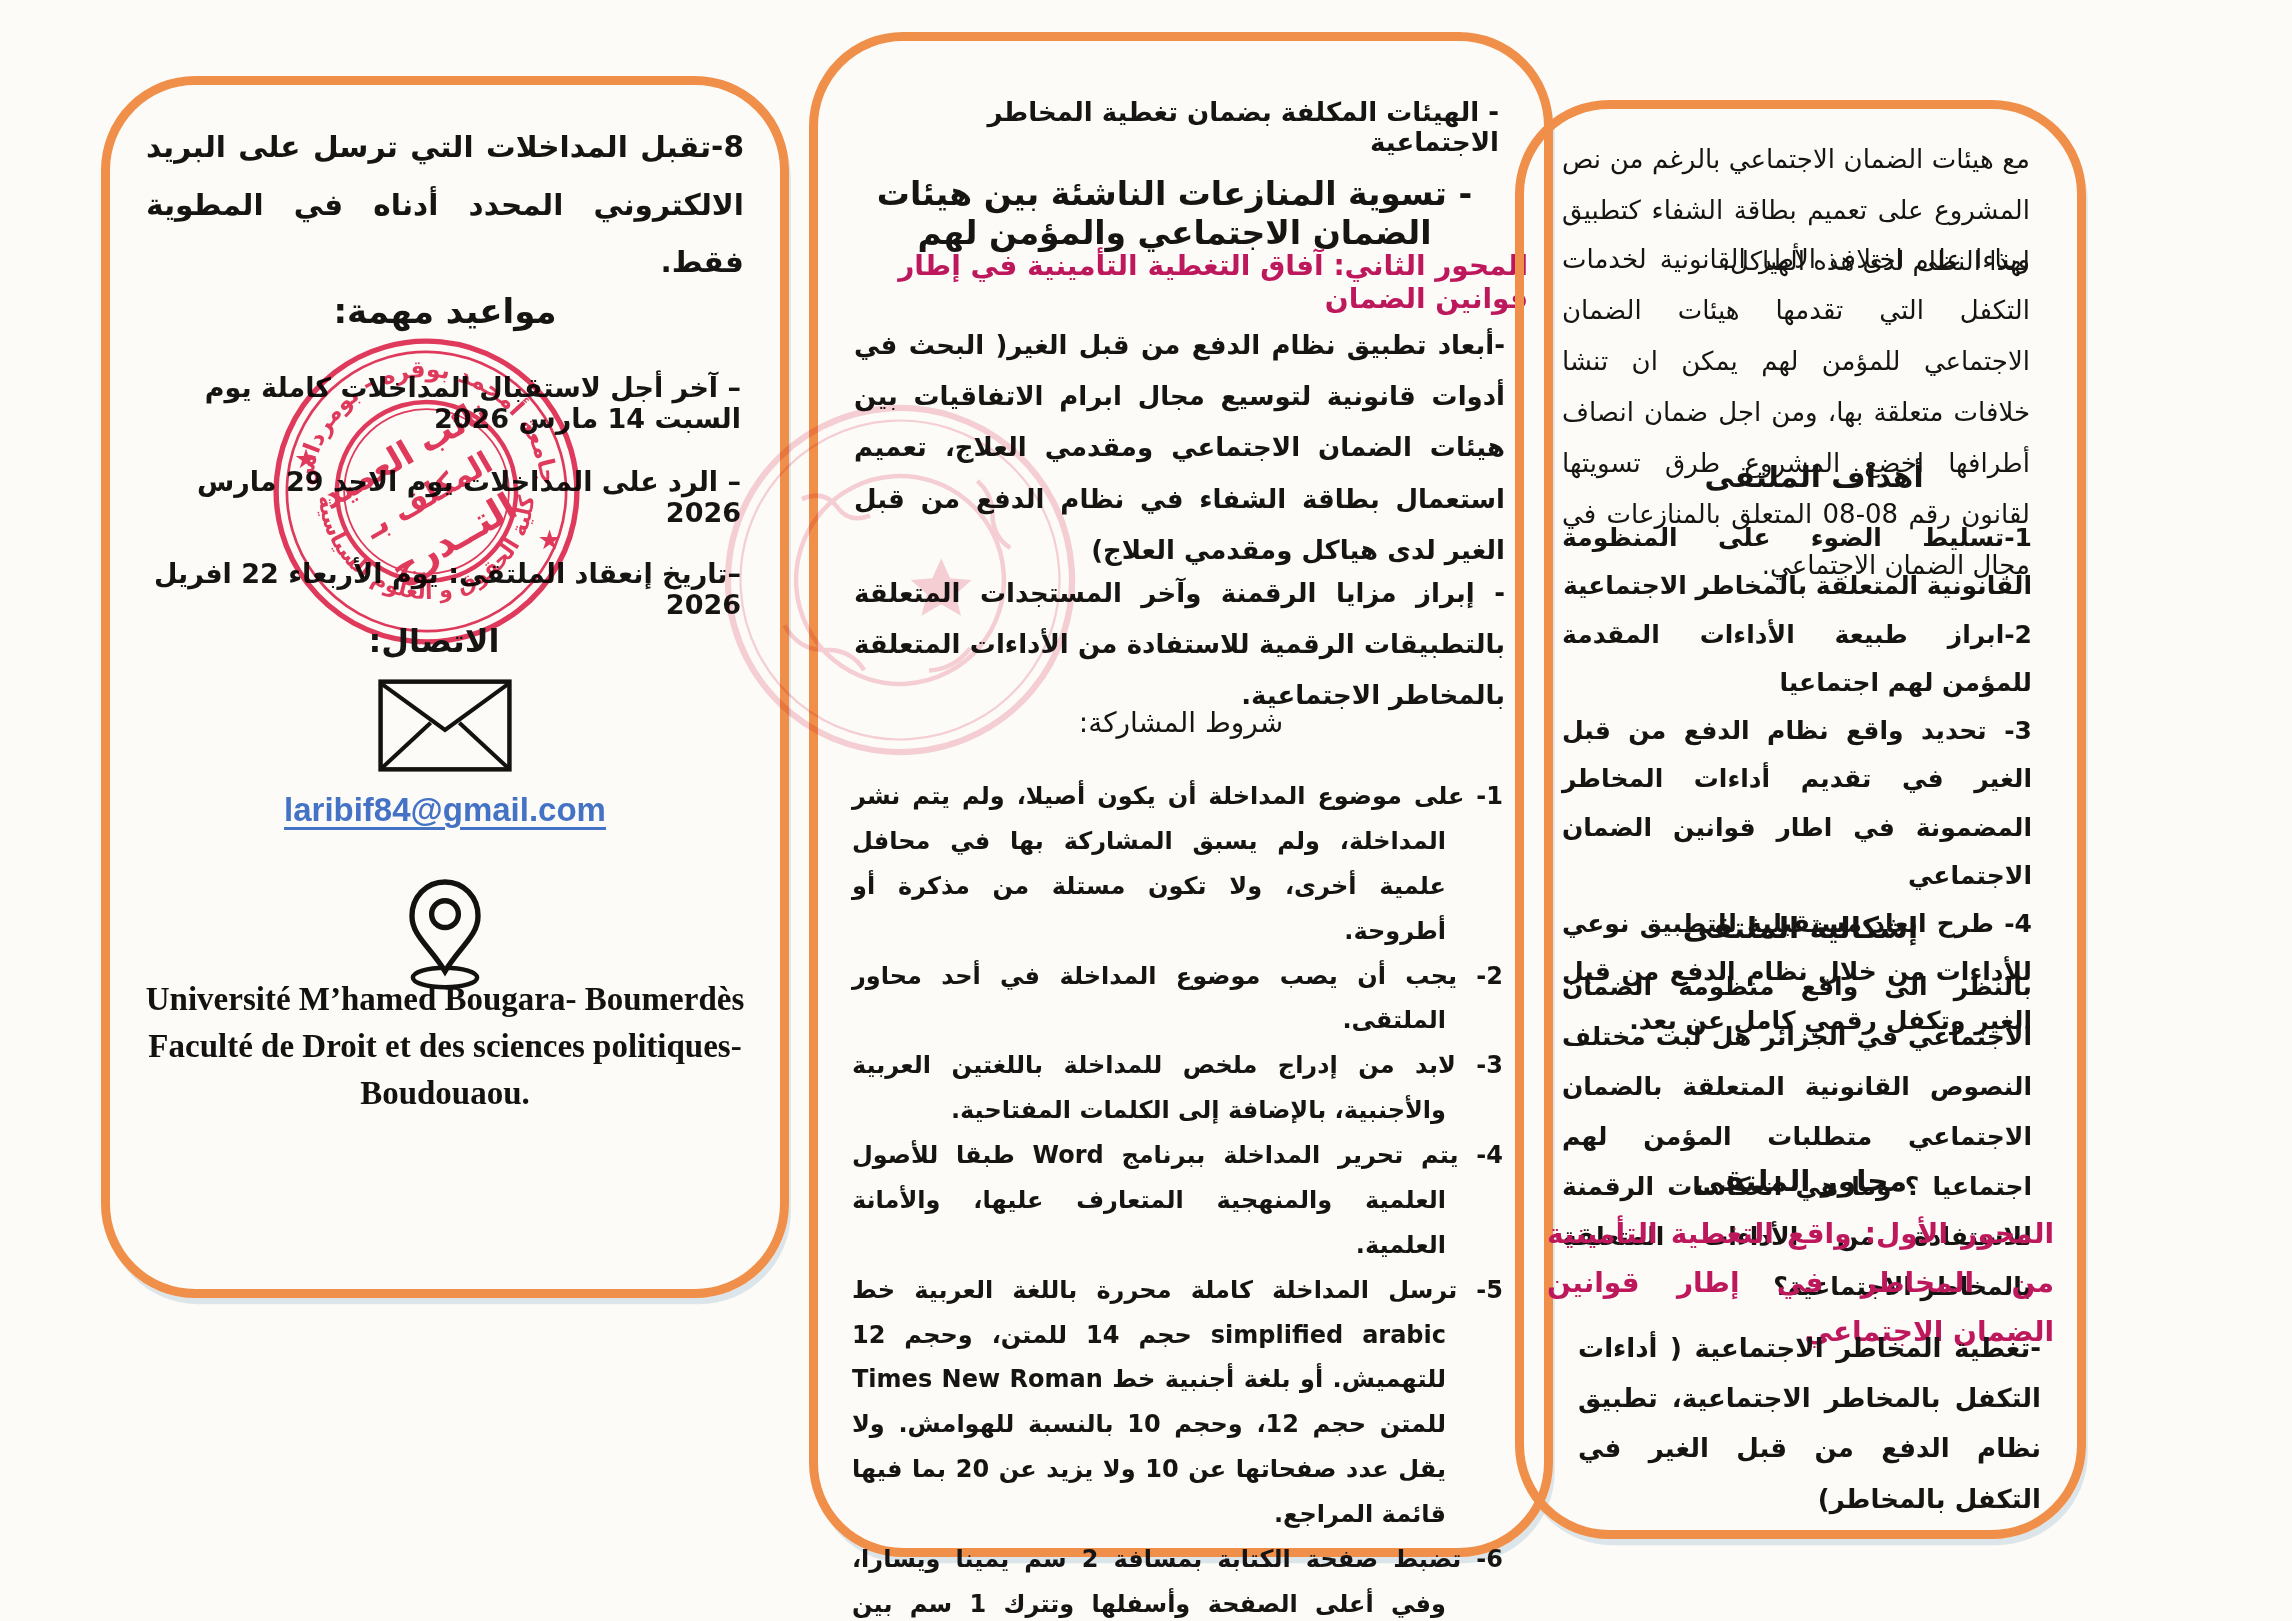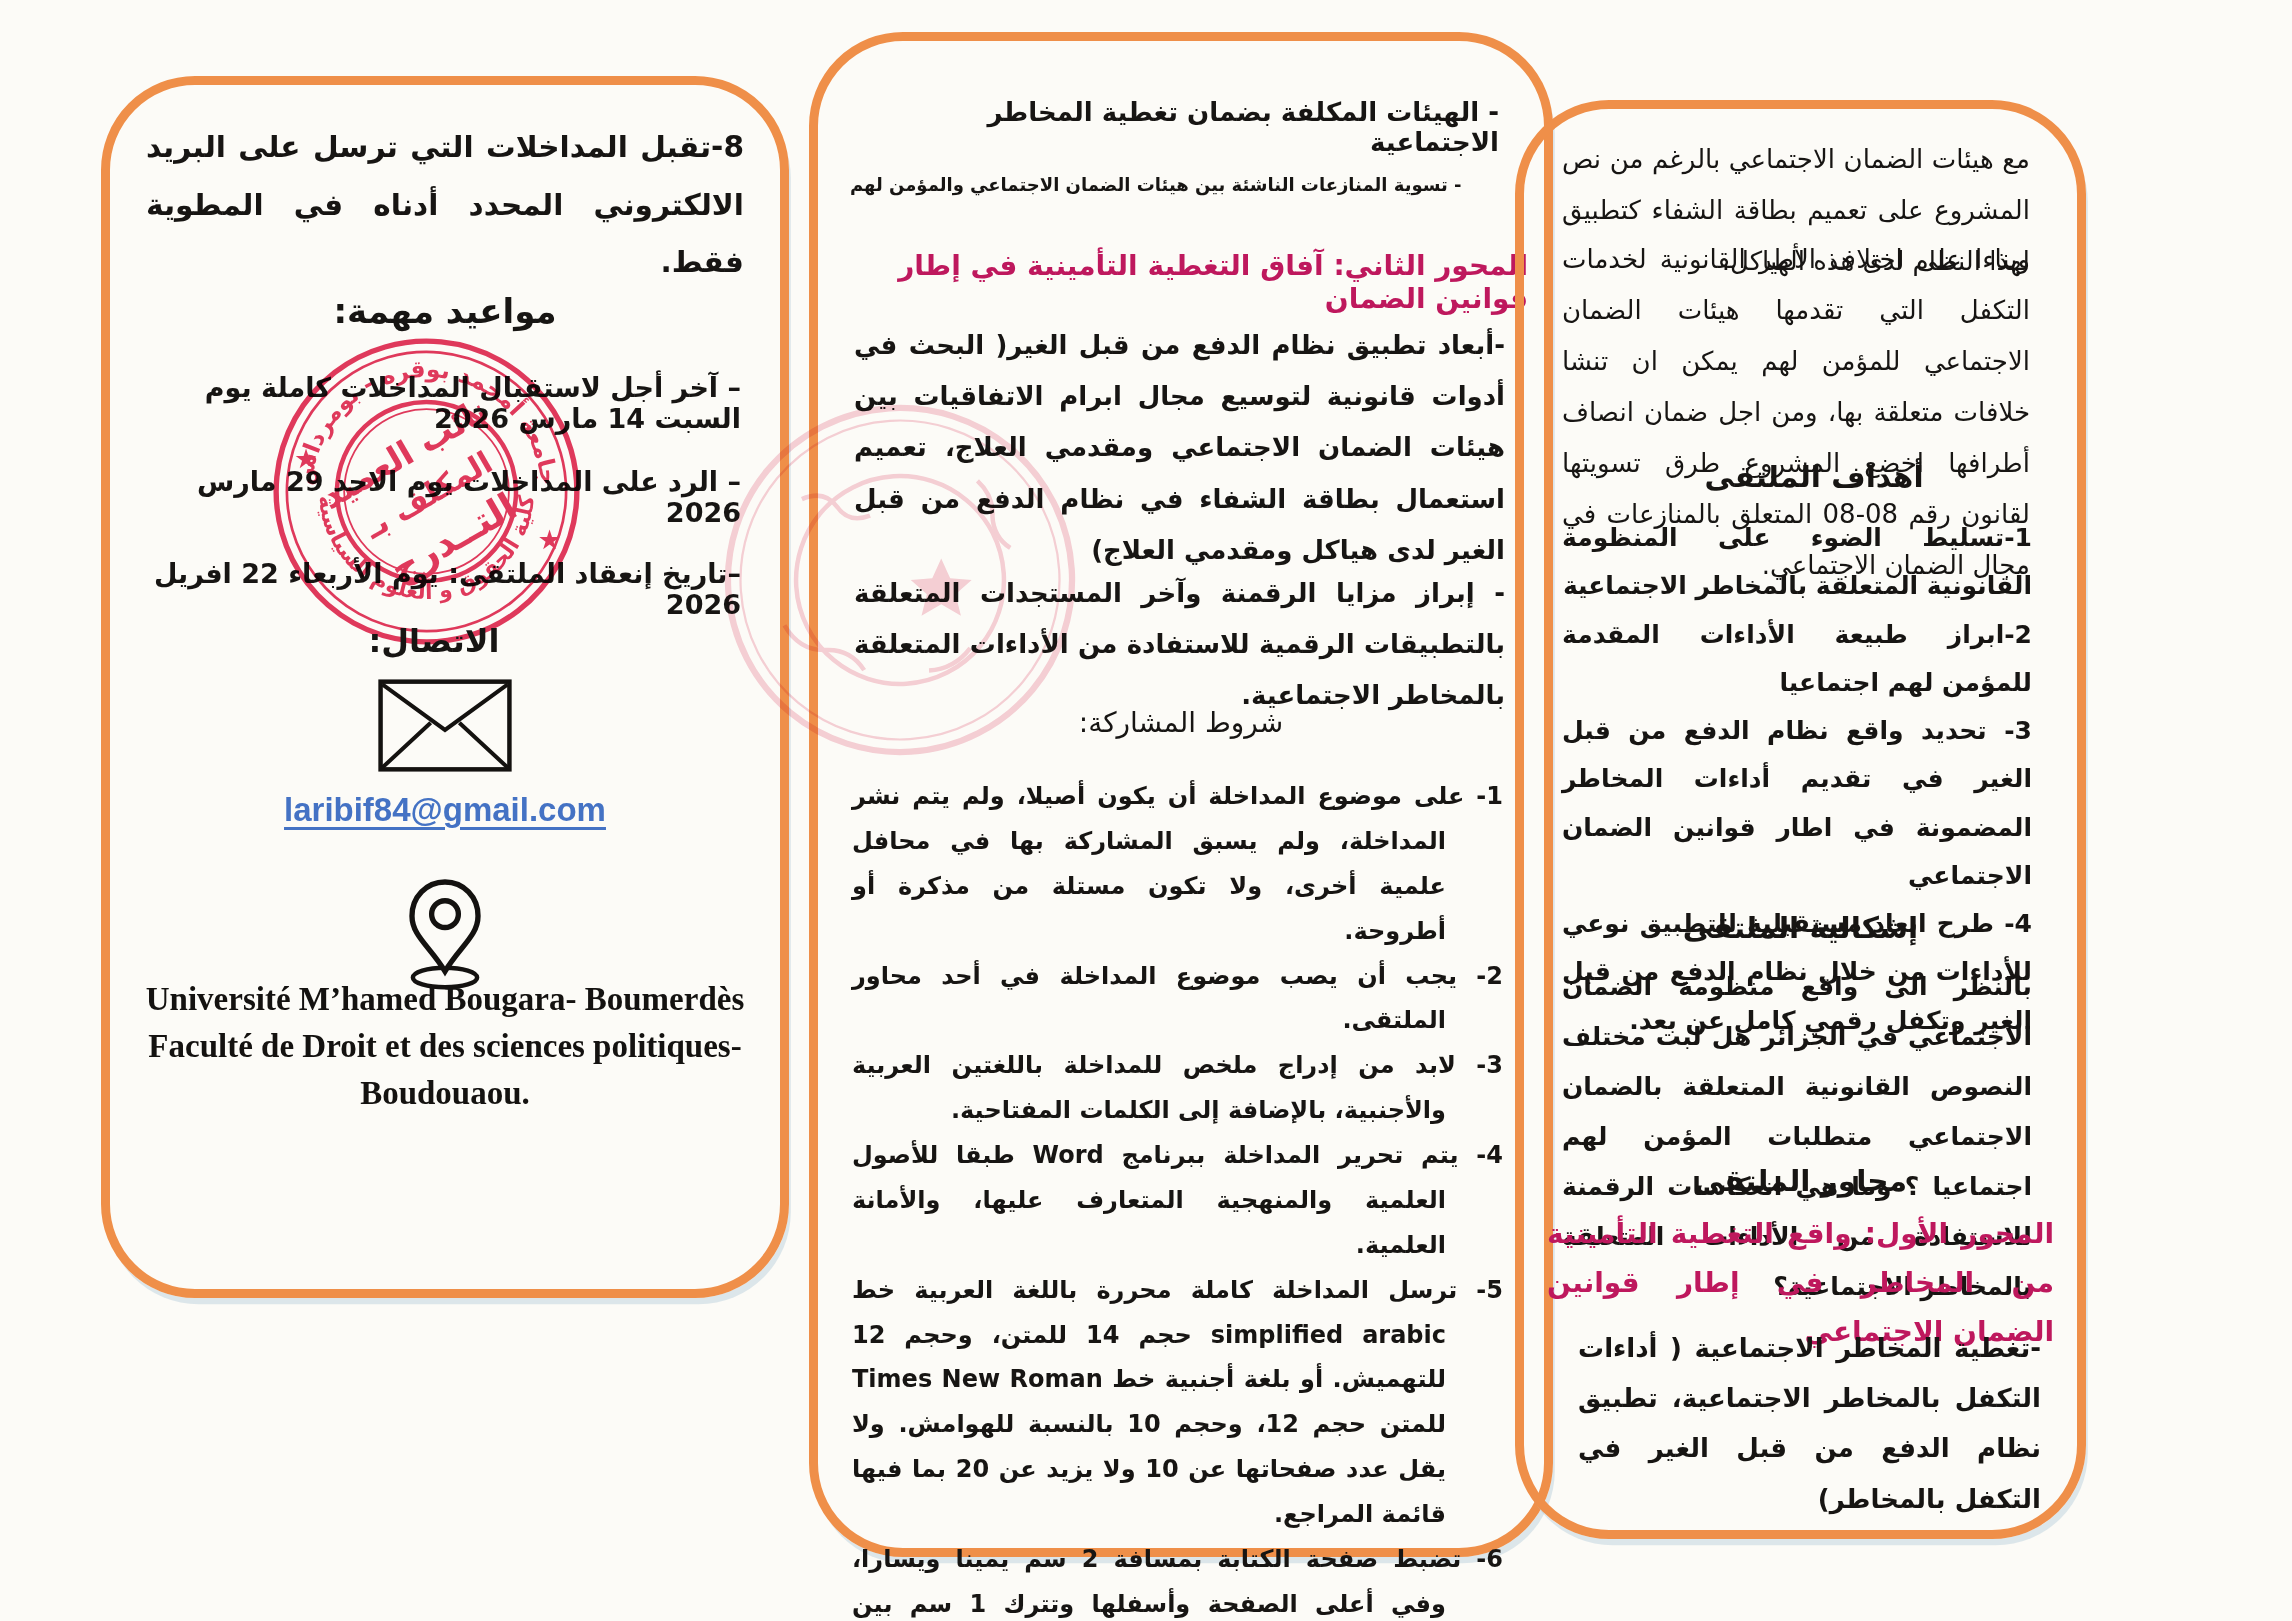--- a/index.html
+++ b/index.html
@@ -23,21 +23,21 @@
   .contact-head{top:537px;left:0;right:54px;text-align:center;font-size:32px;padding-left:32px;}
   .mailwrap{top:593px;left:0;right:0;text-align:center;}
   .email{top:706px;left:0;right:0;text-align:center;font-family:"Liberation Sans",sans-serif;
          font-size:33px;font-weight:700;color:#4472c4;text-decoration:underline;text-underline-offset:6.3px;}
   .pinwrap{top:788px;left:0;right:0;text-align:center;}
   .address{top:891px;left:18px;right:18px;text-align:center;font-family:"Liberation Serif",serif;
            font-size:33px;font-weight:700;color:#141210;line-height:1.42;}
   .stamp{mix-blend-mode:multiply;pointer-events:none;}
   
   .m-b1{top:56px;right:45px;left:36px;font-size:26px;font-weight:600;text-align:right;}
-  .m-b2{top:133px;right:45px;left:32px;font-size:18px;font-weight:600;text-align:left;}
+  .m-b2{top:133px;right:45px;left:32px;font-size:33px;font-weight:600;text-align:center;}
   .m-ax2{top:208px;right:16px;left:12.5px;font-size:28px;text-align:right;}
   .m-p1{top:279px;right:39px;left:36px;font-size:26px;font-weight:700;line-height:1.97;}
   .m-p2{top:527px;right:39px;left:36px;font-size:26px;font-weight:700;line-height:1.97;}
   .m-cond-head{top:665px;left:0;right:0;text-align:center;font-size:28px;font-weight:400;}
   .m-conds{top:733px;right:41px;left:34px;}
   .cond{font-size:24px;font-weight:700;line-height:1.87;text-align:justify;
         padding-right:57px;text-indent:-57px;}
   
   .r-p{right:47px;left:38px;font-size:26px;font-weight:500;line-height:1.96;}
   .r-i1{top:25px;} .r-i2{top:125px;}

